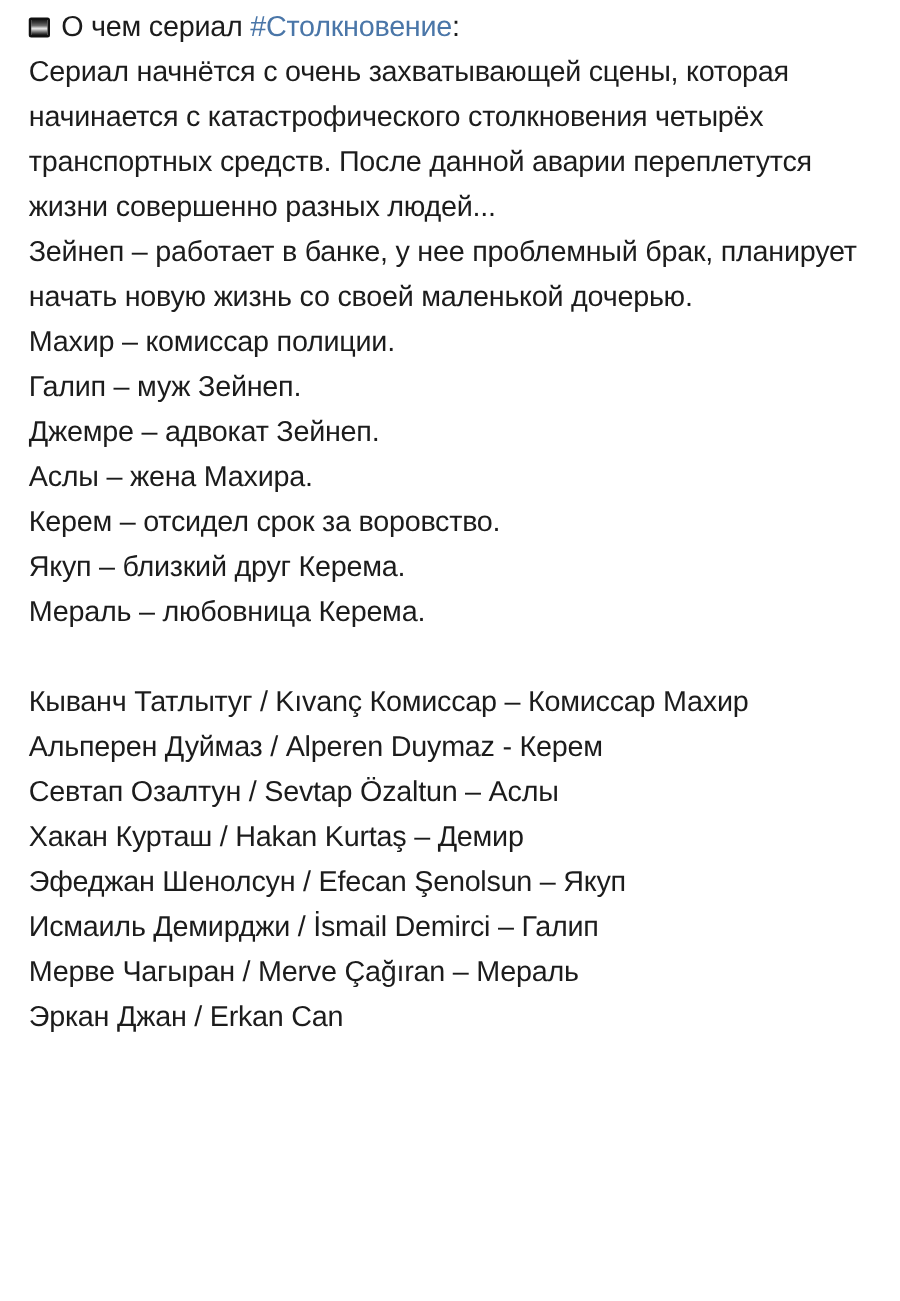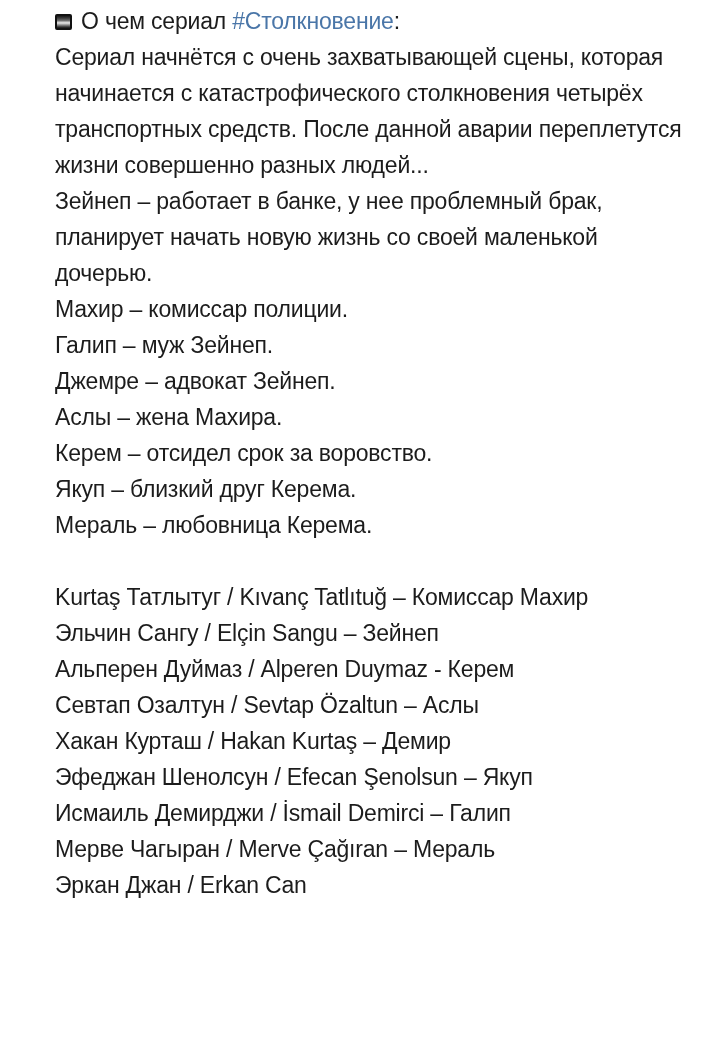--- a/index.html
+++ b/index.html
@@ -15,21 +15,20 @@
     color: #1c1c1c;
   }
   .post {
     padding: 3px 22px 0 23px;
     font-size: 23px;
     letter-spacing: -0.2px;
     line-height: 36px;
   }
   .line {
     min-height: 36px;
-    margin-left: 32px;
   }
   .line.empty {
     height: 36px;
   }
   .header-line {
     white-space: nowrap;
   }
   .sq-icon {
     display: inline-block;
     width: 17px;
@@ -73,22 +72,21 @@
       <div class="line">Аслы – жена Махира.</div>
       <div class="line">Керем – отсидел срок за воровство.</div>
       <div class="line">Якуп – близкий друг Керема.</div>
       <div class="line">Мераль – любовница Керема.</div>
     </div>
 
   <div class="line empty"></div>
 
 
   <div id="cast-section">
-      <div class="line">Kurtaş Татлытуг / Kıvanç Tatlıtuğ – Комиссар Махир</div>
-      <div class="line">Эльчин Сангу / Elçin Sangu – Зейнеп</div>
+      <div class="line">Кыванч Татлытуг / Kıvanç Комиссар – Комиссар Махир</div>
       <div class="line">Альперен Дуймаз / Alperen Duymaz - Керем</div>
       <div class="line">Севтап Озалтун / Sevtap Özaltun – Аслы</div>
       <div class="line">Хакан Курташ / Hakan Kurtaş – Демир</div>
       <div class="line">Эфеджан Шенолсун / Efecan Şenolsun – Якуп</div>
       <div class="line">Исмаиль Демирджи / İsmail Demirci – Галип</div>
       <div class="line">Мерве Чагыран / Merve Çağıran – Мераль</div>
       <div class="line">Эркан Джан / Erkan Can</div>
     </div>
 
 </div>

